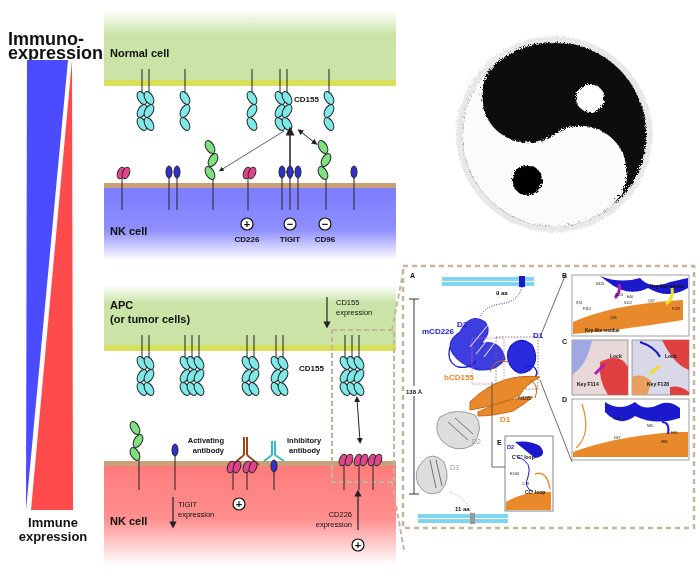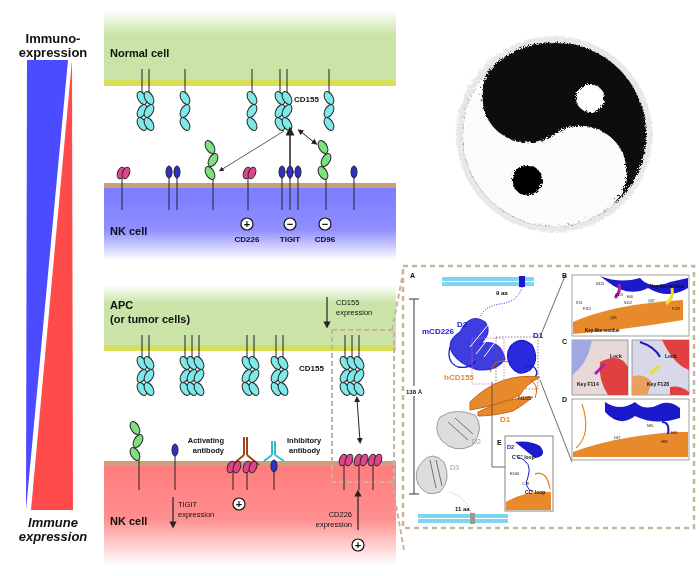--- a/index.html
+++ b/index.html
@@ -4,29 +4,29 @@
 <style>
   html,body{margin:0;padding:0;background:#fff;}
   body{width:700px;height:576px;position:relative;overflow:hidden;font-family:"Liberation Sans",sans-serif;}
   .abs{position:absolute;}
   .lbl{font-family:"Liberation Sans",sans-serif;font-weight:bold;color:#111;}
   svg text{font-family:"Liberation Sans",sans-serif;}
 </style>
 </head>
 <body>
 
-<div class="abs lbl" style="left:8px;top:32px;width:90px;text-align:center;font-size:13px;line-height:14px;">
+<div class="abs lbl" style="left:8px;top:32px;width:90px;text-align:left;font-size:18px;line-height:14px;">
   <div>Immuno-</div>
   <div>expression</div>
 </div>
 <svg class="abs" style="left:20px;top:58px;" width="60" height="455">
   <polygon points="7,2 48,2 6,452" fill="#4b4bff"></polygon>
   <polygon points="52,2 53,452 11,452" fill="#ff4b4b"></polygon>
 </svg>
-<div class="abs lbl" style="left:8px;top:516px;width:90px;text-align:center;font-size:13px;line-height:14px;font-style:italic;">
+<div class="abs lbl" style="left:8px;top:516px;width:90px;text-align:center;font-size:13px;line-height:14px;">
   <div>Immune</div>
   <div>expression</div>
 </div>
 
 <svg class="abs" style="left:104px;top:10px;" width="292" height="250">
   <defs>
     <linearGradient id="gTopUp" x1="0" y1="0" x2="0" y2="1">
       <stop offset="0" stop-color="#fff"></stop>
         <stop offset="0.35" stop-color="#c9e4a6"></stop>
         <stop offset="1" stop-color="#c9e4a6"></stop>

